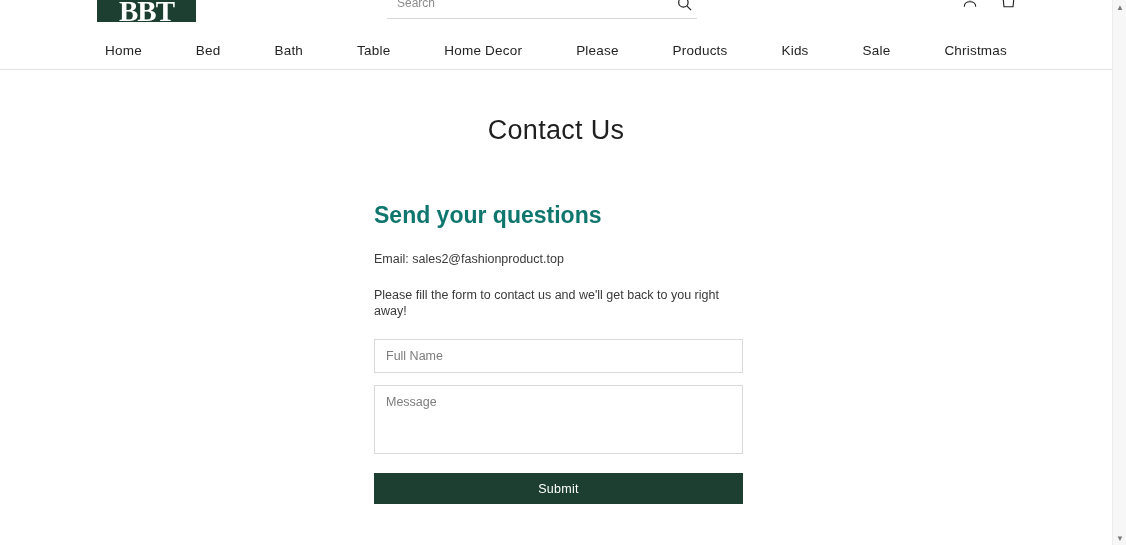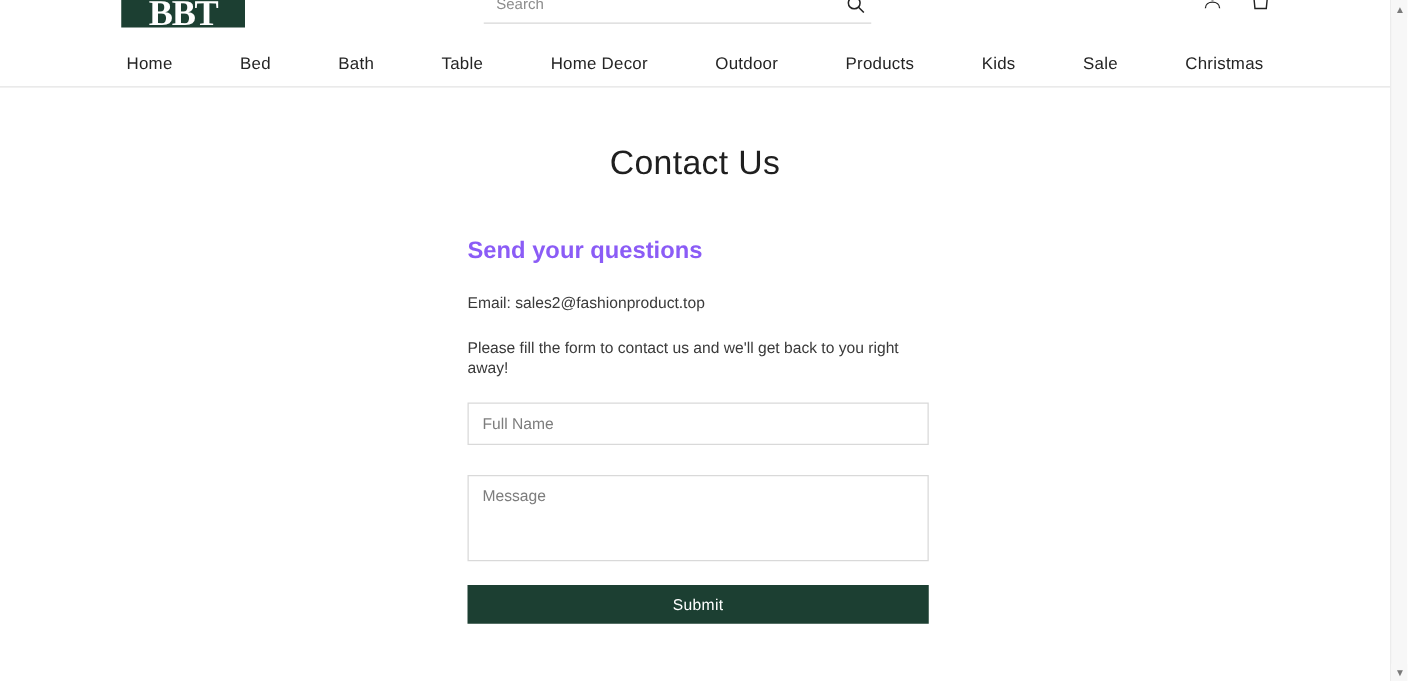--- a/index.html
+++ b/index.html
@@ -132,44 +132,44 @@
   }
 
   
   .content {
     position: absolute;
     top: 190px;
     left: 374px;
     width: 369px;
   }
   .section-title {
-    font-size: 19px;
+    font-size: 23px;
     font-weight: bold;
-    color: #8b5cf6;
-    margin: 0 0 22px 0;
+    color: #0f766e;
+    margin: 12px 0 22px 0;
   }
   .line {
     font-size: 12.5px;
     color: #3a3a3a;
     margin: 0 0 20px 0;
     line-height: 16px;
   }
   .line a { color: #3a3a3a; text-decoration: none; }
   .field {
     width: 369px;
     height: 32px;
     border: 1px solid #d9d9d9;
     background: #fff;
     font-size: 12.5px;
     color: #2a2a2a;
     padding: 16px 11px;
     outline: none;
     font-family: "Liberation Sans", sans-serif;
     display: block;
-    margin-bottom: 24px;
+    margin-bottom: 12px;
   }
   .field::placeholder { color: #7d7d7d; }
   .textarea {
     width: 369px;
     height: 69px;
     border: 1px solid #d9d9d9;
     background: #fff;
     font-size: 12.5px;
     color: #2a2a2a;
     padding: 9px 11px;
@@ -247,21 +247,21 @@
       </button>
     </div>
   </div>
 
   <nav class="nav">
     <div class="nav-item">Home</div>
     <div class="nav-item">Bed</div>
     <div class="nav-item">Bath</div>
     <div class="nav-item">Table</div>
     <div class="nav-item">Home Decor</div>
-    <div class="nav-item">Outdoor</div>
+    <div class="nav-item">Please</div>
     <div class="nav-item">Products</div>
     <div class="nav-item">Kids</div>
     <div class="nav-item">Sale</div>
     <div class="nav-item">Christmas</div>
   </nav>
 
   <h1 class="page-title">Contact Us</h1>
 
   <div class="content">
     <h2 class="section-title">Send your questions</h2>

